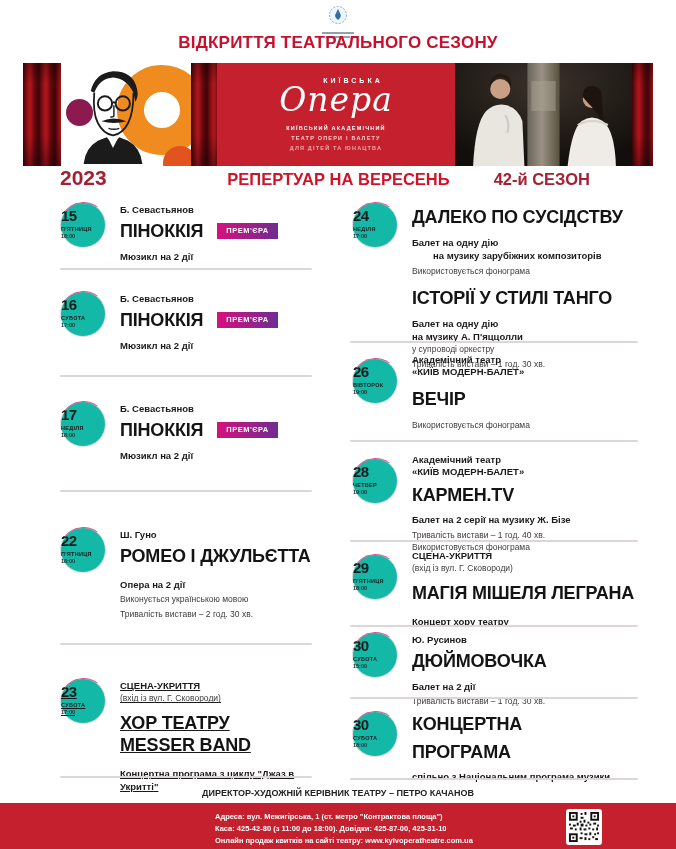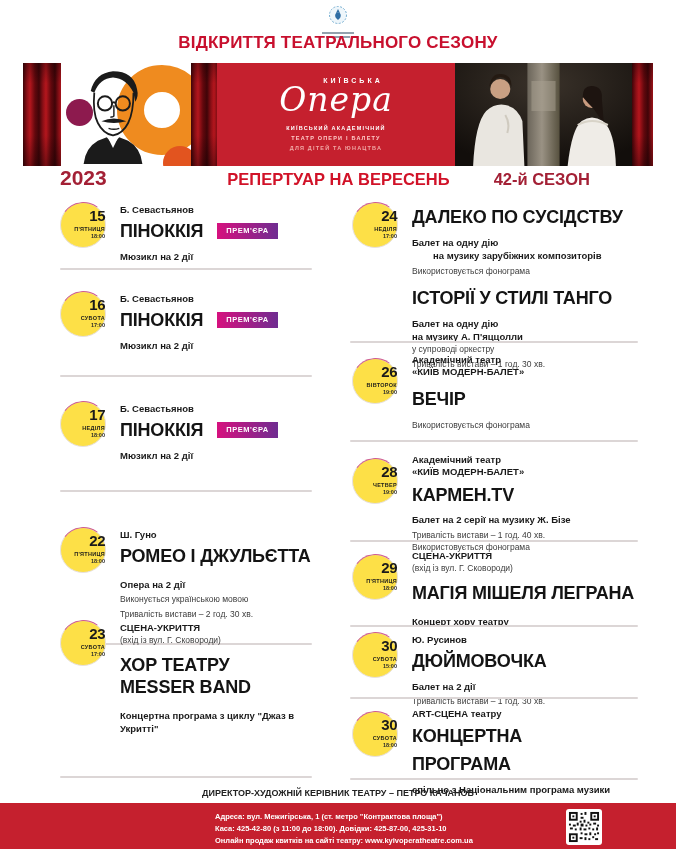--- a/index.html
+++ b/index.html
@@ -48,21 +48,21 @@
 
   
   .year { position:absolute; top:166px; left:60px; font-size:21px; font-weight:800; color:#a32035; }
   .repertoire { position:absolute; top:170px; left:1px; right:0; text-align:center;
     font-size:16.5px; font-weight:800; color:#d11228; }
   .season { position:absolute; top:170px; right:86px; font-size:16.5px; font-weight:800; color:#a32035; }
 
   
   .ev { position:absolute; display:flex; align-items:flex-start; }
   .dc { width:46px; height:46px; flex:none; position:relative; border:1.5px solid #e6e0e0;
-    border-radius:50%; text-align:right; background:#fde047; }
+    border-radius:50%; text-align:left; background:#14b8a6; }
   .dc::before { content:""; position:absolute; top:-1.5px; left:-1.5px; right:-1.5px; bottom:-1.5px;
     border-radius:50%; border:1.5px solid transparent; border-top-color:#d05c92; transform:rotate(-8deg); }
   .dc-num { font-size:15px; font-weight:800; margin-top:5px; line-height:1; letter-spacing:-.5px; }
   .dc-day { font-size:5.5px; font-weight:800; letter-spacing:.3px; margin-top:2.5px; }
   .dc-time { font-size:5.5px; font-weight:700; margin-top:1px; color:#2b2b2b; }
 
   .ev-body { margin-left:14px; padding-top:2px; }
   .author { font-size:9.5px; font-weight:700; margin-bottom:6px; }
   .title { font-size:18px; font-weight:800; color:#141414; letter-spacing:-.2px; line-height:1.2; }
   .title-mid { font-size:15px; font-weight:400; color:#2e2e2e; line-height:1.35; letter-spacing:.5px; }
@@ -218,21 +218,21 @@
     <div class="ev-body">
       <div class="author">Ш. Гуно</div>
       <div class="title">РОМЕО І ДЖУЛЬЄТТА</div>
       <div class="sub-bold gap10">Опера на 2 дії</div>
       <div class="note">Виконується українською мовою</div>
       <div class="note">Тривалість вистави – 2 год. 30 хв.</div>
     </div>
   </div>
   <div class="divider dl" style="top:643px;"></div>
 
-  <div class="ev" style="left:60px; top:620px; width:260px;">
+  <div class="ev" style="left:60px; top:678px; width:260px;text-decoration:underline;">
     <div class="dc">
       <div class="dc-num">23</div>
       <div class="dc-day">СУБОТА</div>
       <div class="dc-time">17:00</div>
     </div>
     <div class="ev-body">
       <div class="venue">СЦЕНА-УКРИТТЯ</div>
       <div class="venue-note">(вхід із вул. Г. Сковороди)</div>
       <div class="title gap10">ХОР ТЕАТРУ</div>
       <div class="title">MESSER BAND</div>
@@ -323,21 +323,20 @@
   </div>
   <div class="divider dr" style="top:697px;"></div>
 
   <div class="ev" style="left:352px; top:706px; width:288px;">
     <div class="dc" style="margin-top:5px;">
       <div class="dc-num">30</div>
       <div class="dc-day">СУБОТА</div>
       <div class="dc-time">18:00</div>
     </div>
     <div class="ev-body">
-      <div class="venue">ART-СЦЕНА театру</div>
       <div class="title gap6">КОНЦЕРТНА</div>
       <div class="title gap6">ПРОГРАМА</div>
       <div class="sub-bold">спільно з Національним програма музики</div>
     </div>
   </div>
   <div class="divider dr" style="top:778px;"></div>
 
   <div class="director">ДИРЕКТОР-ХУДОЖНІЙ КЕРІВНИК ТЕАТРУ – ПЕТРО КАЧАНОВ</div>
   <div class="redbar">
     <div class="redbar-text">

